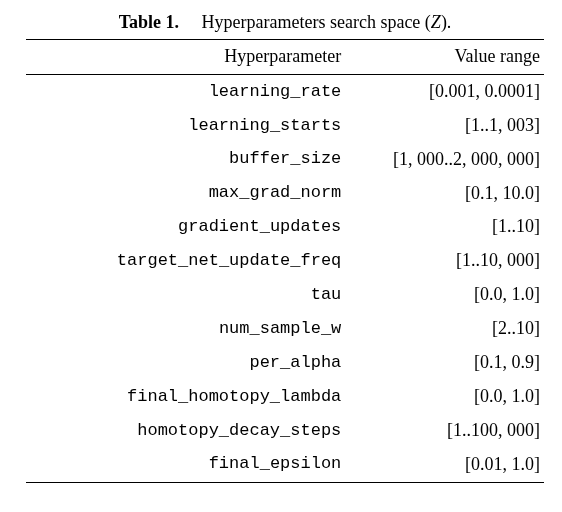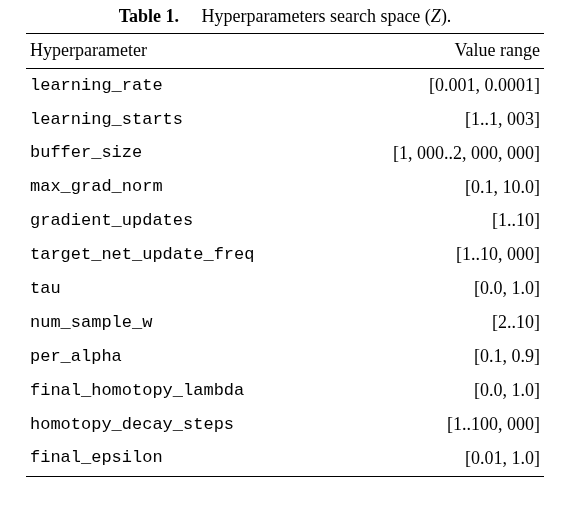--- a/index.html
+++ b/index.html
@@ -7,21 +7,21 @@
     padding: 0;
     background: #ffffff;
     font-family: "Times New Roman", Times, serif;
     color: #000000;
     font-size: 18px;
   }
   .page {
     width: 562px;
     height: 512px;
     box-sizing: border-box;
-    padding: 6px 18px 10px 26px;
+    padding: 12px 18px 10px 26px;
   }
   .caption {
     text-align: center;
     margin: 0 0 6px 0;
     font-size: 18px;
   }
   .caption .bold {
     font-weight: bold;
   }
   .caption .it {
@@ -32,21 +32,21 @@
     border-collapse: collapse;
     table-layout: fixed;
   }
   th, td {
     padding: 3px 4px 3px 4px;
     font-size: 18px;
     line-height: 1.55;
     font-weight: normal;
   }
   th.hname, td.hname {
-    text-align: left;
+    text-align: right;
     width: 62%;
   }
   th.hval, td.hval {
     text-align: right;
     width: 38%;
   }
   thead tr th {
     border-top: 1.5px solid #000;
     border-bottom: 1px solid #000;
   }

